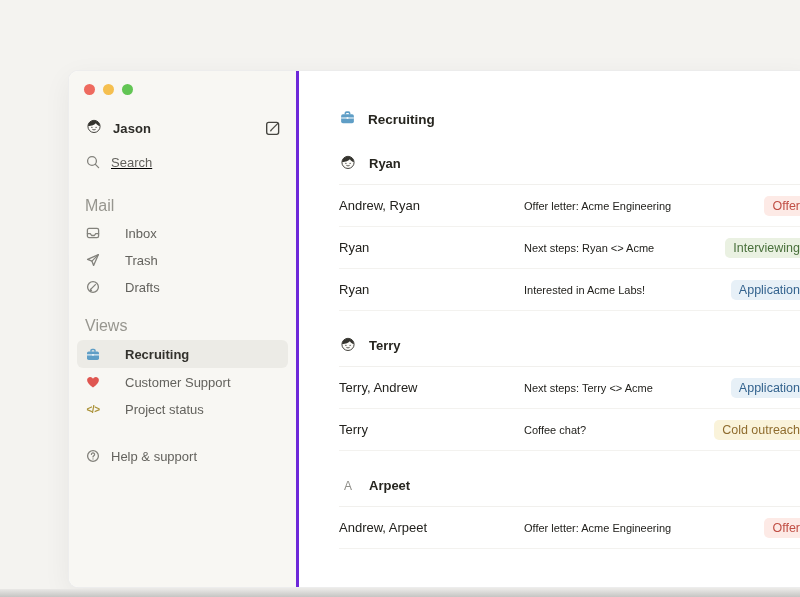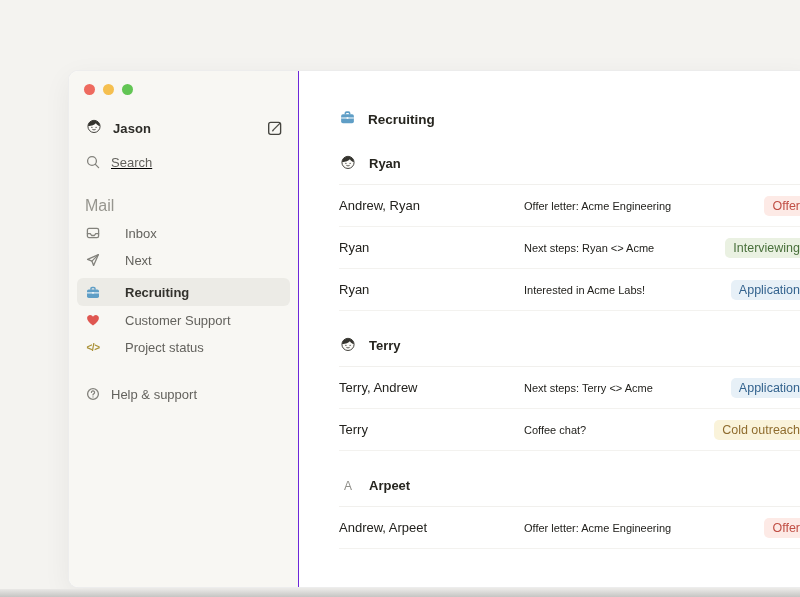--- a/index.html
+++ b/index.html
@@ -11,21 +11,21 @@
     position:absolute; left:68px; top:70px; right:-10px; bottom:9px;
     background:#ffffff; border-radius:10px 0 0 10px;
     border:1px solid rgba(0,0,0,0.07); border-right:none;
     box-shadow:0 8px 28px rgba(0,0,0,0.06);
     display:flex; overflow:hidden;
   }
 
   
   .sidebar {
     width:230px; flex:0 0 230px; background:#f8f7f3;
-    border-right:1px solid #6d28d9; padding:9px 8px 0 8px;
+    border-right:3px solid #6d28d9; padding:9px 8px 0 8px;
     position:relative;
   }
   .traffic { display:flex; gap:8px; padding:4px 0 0 7px; height:20px; }
   .dot { width:11px; height:11px; border-radius:50%; }
 
   .user-row { display:flex; align-items:center; margin-top:14px; height:28px; padding-left:8px; position:relative; }
   .user-name { font-size:13px; font-weight:700; color:#2c2b27; margin-left:10px; letter-spacing:.1px; }
   .compose-btn { position:absolute; right:6px; top:5px; width:18px; height:18px; cursor:pointer; }
 
   .sb-item { display:flex; align-items:center; height:26px; padding-left:8px; border-radius:6px; color:#63625d; cursor:pointer; }
@@ -113,23 +113,34 @@
               </span>
     <span class="sb-label">Inbox</span>
             </div>
             <div class="sb-item">
     <span class="sb-icon">
                 <svg width="16" height="16" viewBox="0 0 16 16">
                   <path d="M13.4 2.6 L2.6 7.4 L6.9 9.1 L8.6 13.4 L13.4 2.6 Z" fill="none" stroke="#83827c" stroke-width="1.3" stroke-linecap="round" stroke-linejoin="round"></path>
                   <line x1="6.9" y1="9.1" x2="13.4" y2="2.6" fill="none" stroke="#83827c" stroke-width="1.3" stroke-linecap="round" stroke-linejoin="round"></line>
                 </svg>
               </span>
-    <span class="sb-label">Next</span>
-            </div>
-          </div>
+    <span class="sb-label">Trash</span>
+            </div>
+            <div class="sb-item">
+    <span class="sb-icon">
+                <svg width="16" height="16" viewBox="0 0 16 16">
+                  <circle cx="8" cy="8" r="5.4" fill="none" stroke="#83827c" stroke-width="1.3" stroke-linecap="round" stroke-linejoin="round"></circle>
+                  <path d="M5.6 10.4 L10.4 5.6" fill="none" stroke="#83827c" stroke-width="1.3" stroke-linecap="round" stroke-linejoin="round"></path>
+                  <path d="M5.6 10.4 l-0.3 1.2 1.2 -0.3" fill="none" stroke="#83827c" stroke-width="1.3" stroke-linecap="round" stroke-linejoin="round"></path>
+                </svg>
+              </span>
+    <span class="sb-label">Drafts</span>
+            </div>
+          </div>
+          <div class="sb-section-label sec-views">Views</div>
      <div class="sec-items">
             <div class="sb-item selected">
     <span class="sb-icon">
                 <svg width="17" height="17" viewBox="0 0 16 16">
                   <path d="M6 5.2 V4 a1.1 1.1 0 0 1 1.1 -1.1 h1.8 A1.1 1.1 0 0 1 10 4 v1.2" fill="none" stroke="#5f9ec6" stroke-width="1.5"></path>
                   <rect x="2" y="4.9" width="12" height="8.6" rx="1.7" fill="#5f9ec6"></rect>
                   <line x1="2" y1="8.4" x2="14" y2="8.4" stroke="#ffffff" stroke-width="1"></line>
                   <rect x="7.1" y="7.7" width="1.8" height="1.4" rx="0.4" fill="#ffffff"></rect>
                 </svg>
               </span>

